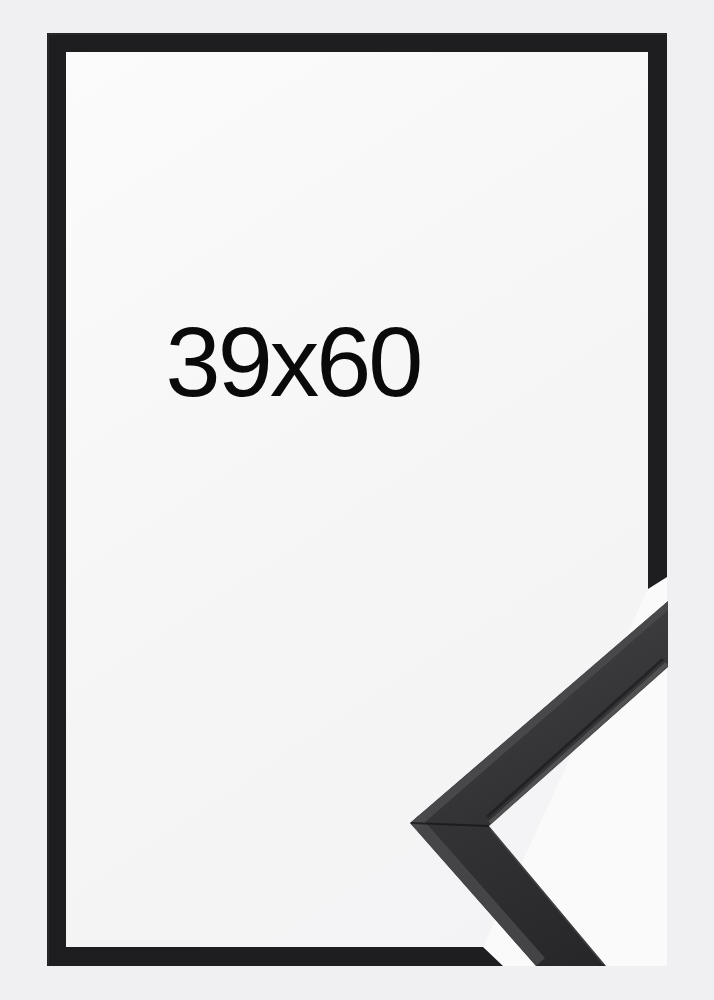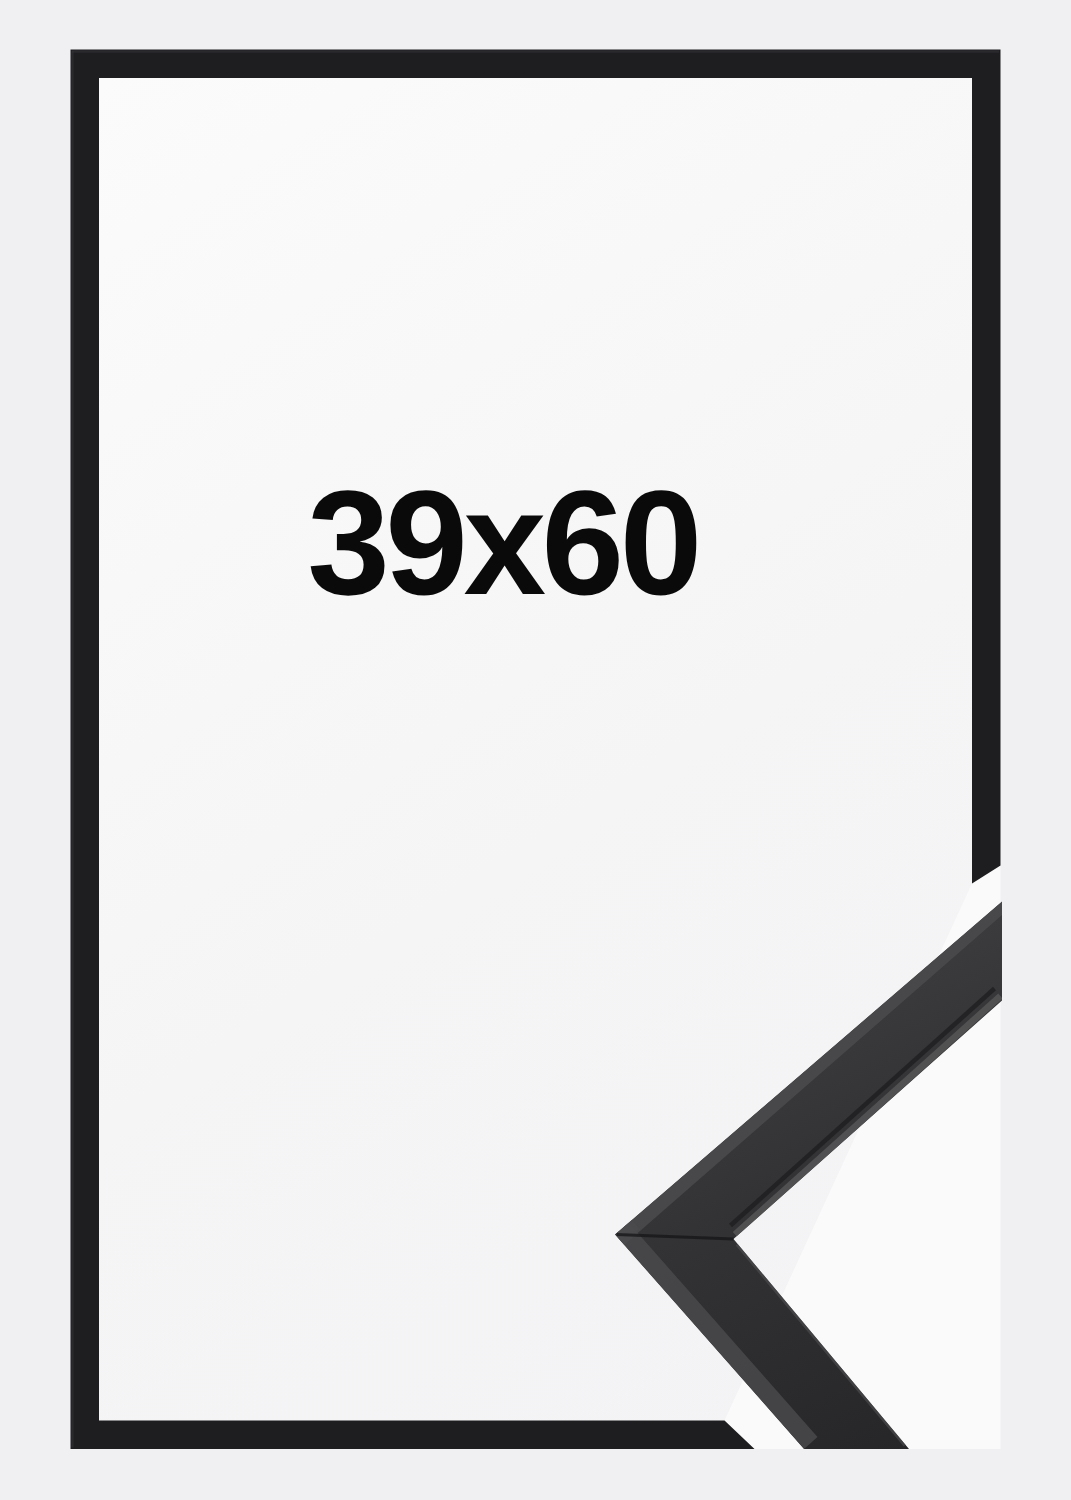--- a/index.html
+++ b/index.html
@@ -16,24 +16,23 @@
   body{
     width:714px;height:1000px;overflow:hidden;
     background:var(--background);
     font-family:"Liberation Sans", sans-serif;
   }
   .stage{position:relative;width:714px;height:1000px;background:var(--background);}
   .stage svg{position:absolute;inset:0;display:block;}
   .size-label{
     position:absolute;left:0;top:300px;width:586px;height:124px;
     display:flex;align-items:center;justify-content:center;
-    font-size:99px;font-weight:700;letter-spacing:-0.03em;
+    font-size:99px;font-weight:400;letter-spacing:-0.03em;
     color:var(--label-text);
     user-select:none;
-    padding-left:42px;
   }
   .frame-band{fill:var(--frame-black);}
   .opening{fill:url(#gradOpen);}
   .backdrop{fill:var(--background);}
   .sample-backdrop{fill:var(--overlay-white);}
   .mold-body{fill:url(#gradMold);}
   .facet{fill:var(--molding-light);}
   .edge-hl{stroke:#3a3a3e;stroke-width:1.6;fill:none;opacity:.45;}
 </style>
 </head>

